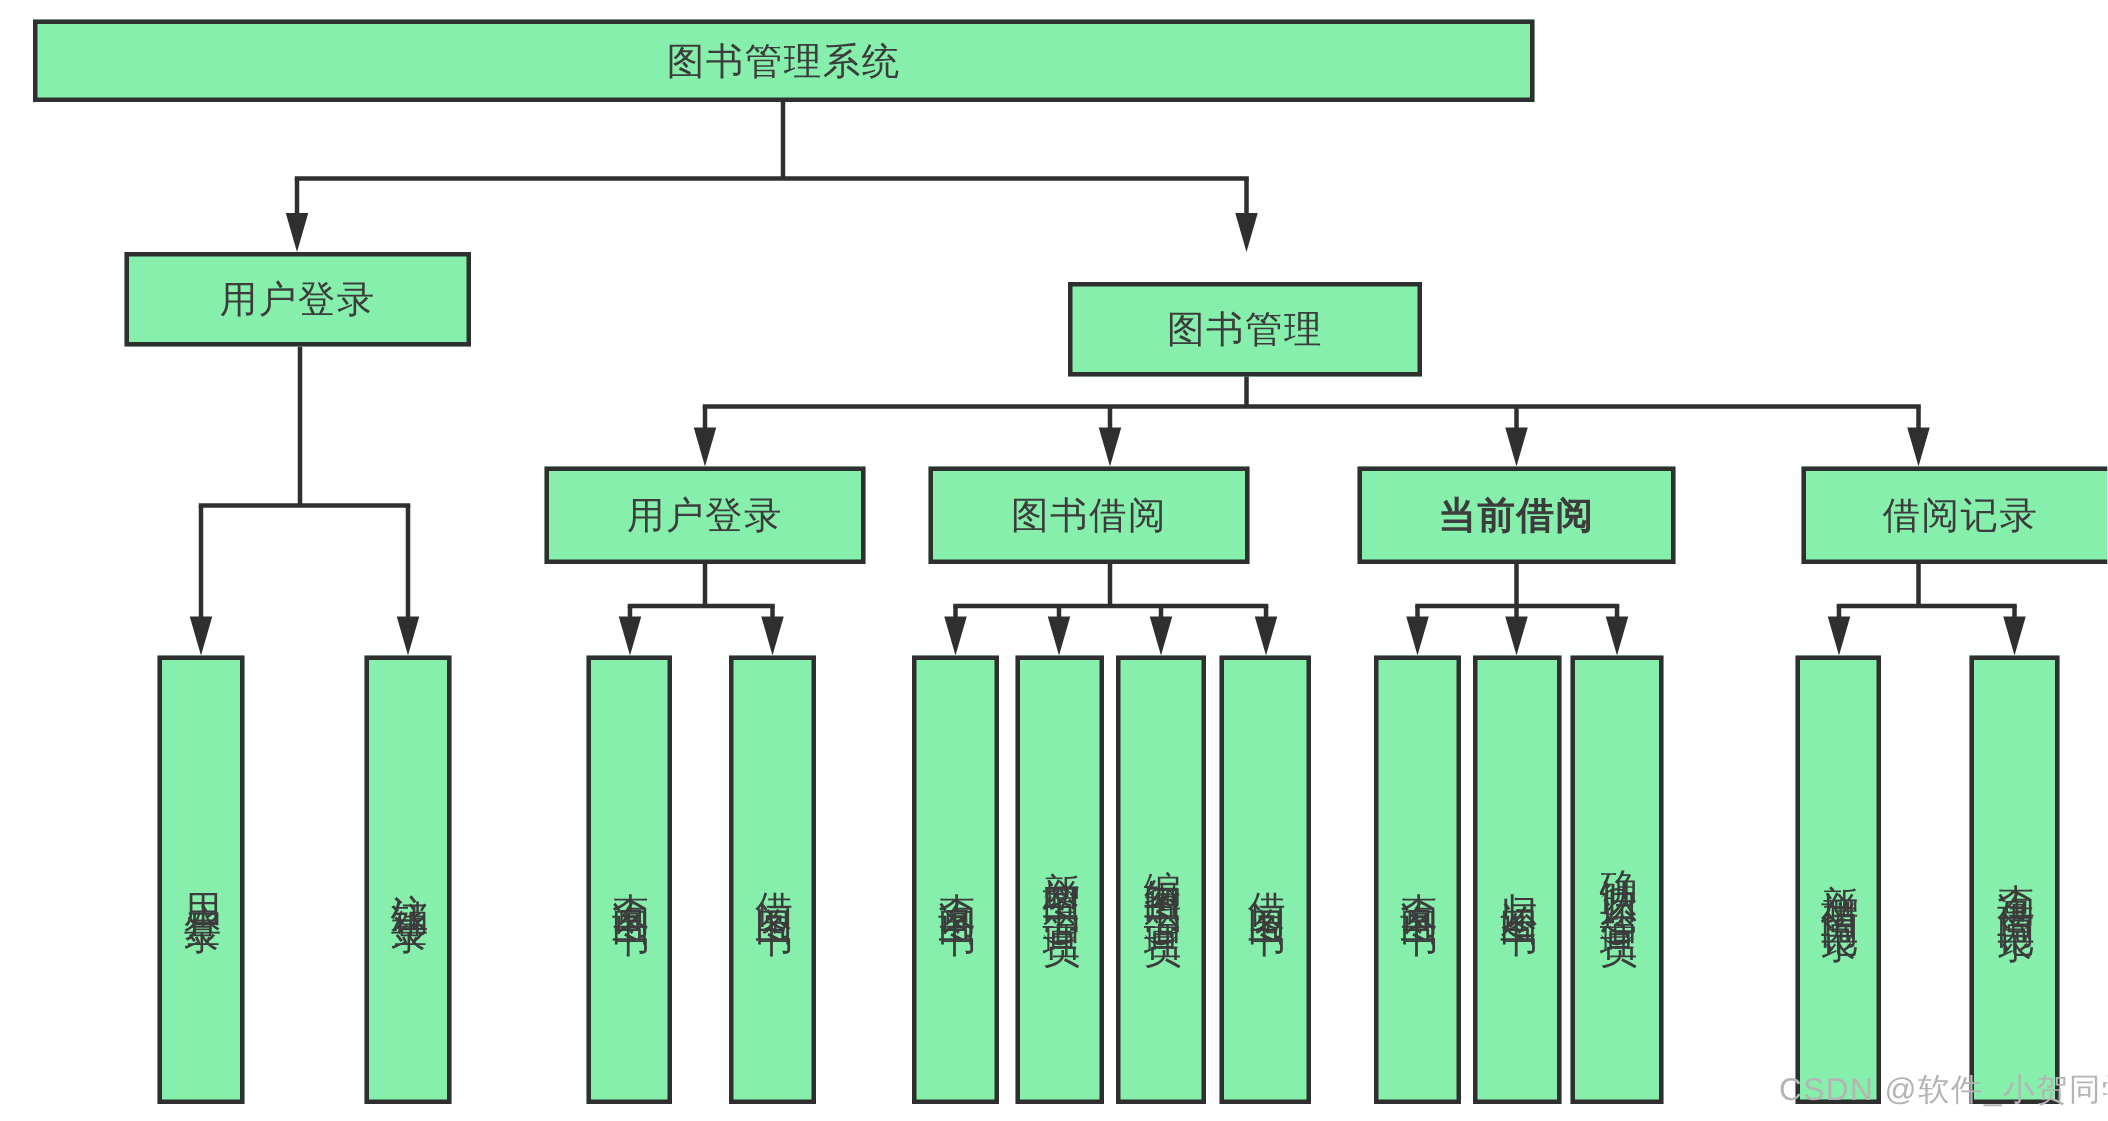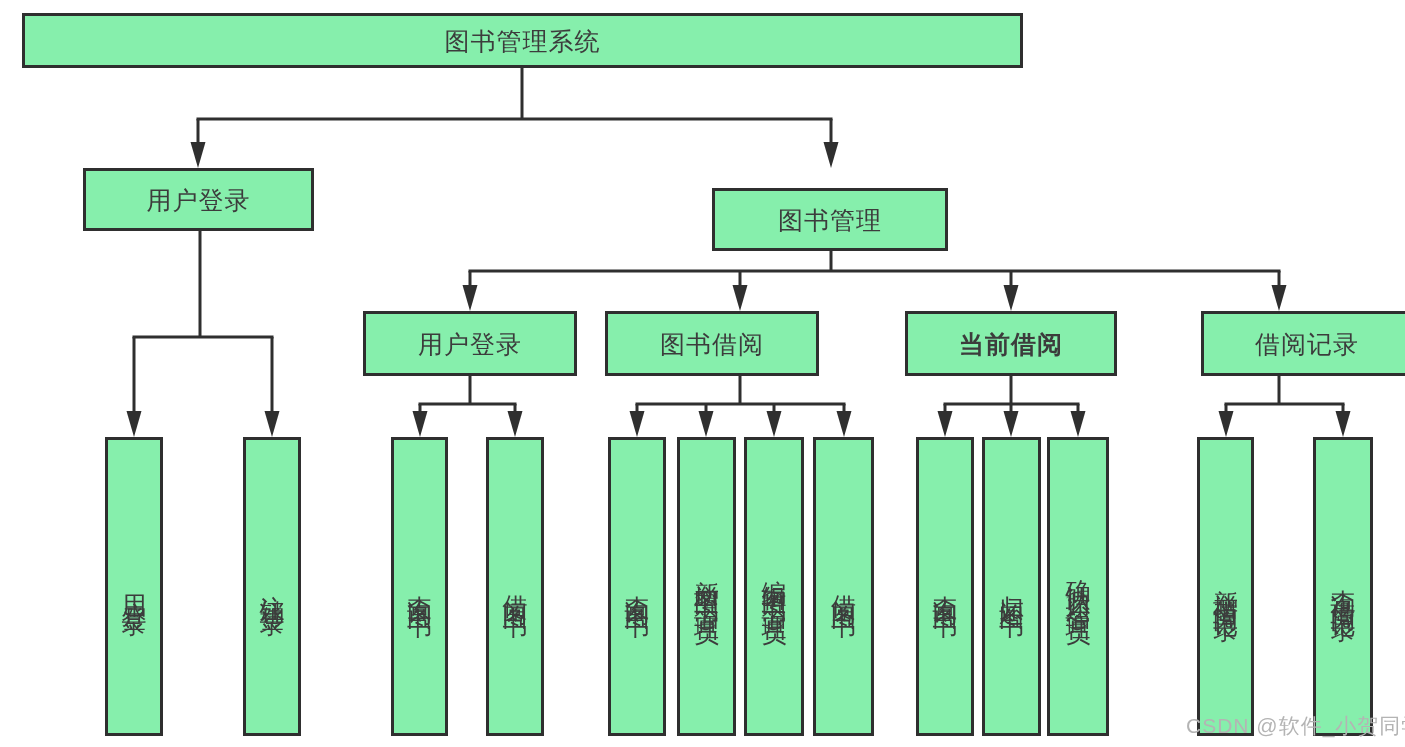--- a/index.html
+++ b/index.html
@@ -111,21 +111,21 @@
     </div>
     <div class="node v" style="left: 105px; top: 437px; width: 58px; height: 299px;">
       <span>用户登录</span>
     </div>
     <div class="node v" style="left: 243px; top: 437px; width: 58px; height: 299px;">
       <span>注销登录</span>
     </div>
     <div class="node h" style="left: 363px; top: 311px; width: 214px; height: 65px;">
       <span>用户登录</span>
     </div>
-    <div class="node h" style="left: 605px; top: 311px; width: 214px; height: 65px;">
+    <div class="node h" style="left: 619px; top: 311px; width: 214px; height: 65px;">
       <span>图书借阅</span>
     </div>
     <div class="node h" style="left: 905px; top: 311px; width: 212px; height: 65px; font-weight: bold;">
       <span>当前借阅</span>
     </div>
     <div class="node h" style="left: 1173px; top: 311px; width: 212px; height: 65px; margin-left: 28px;">
       <span>借阅记录</span>
     </div>
     <div class="node v" style="left: 391px; top: 437px; width: 57px; height: 299px;">
       <span>查询图书</span>

